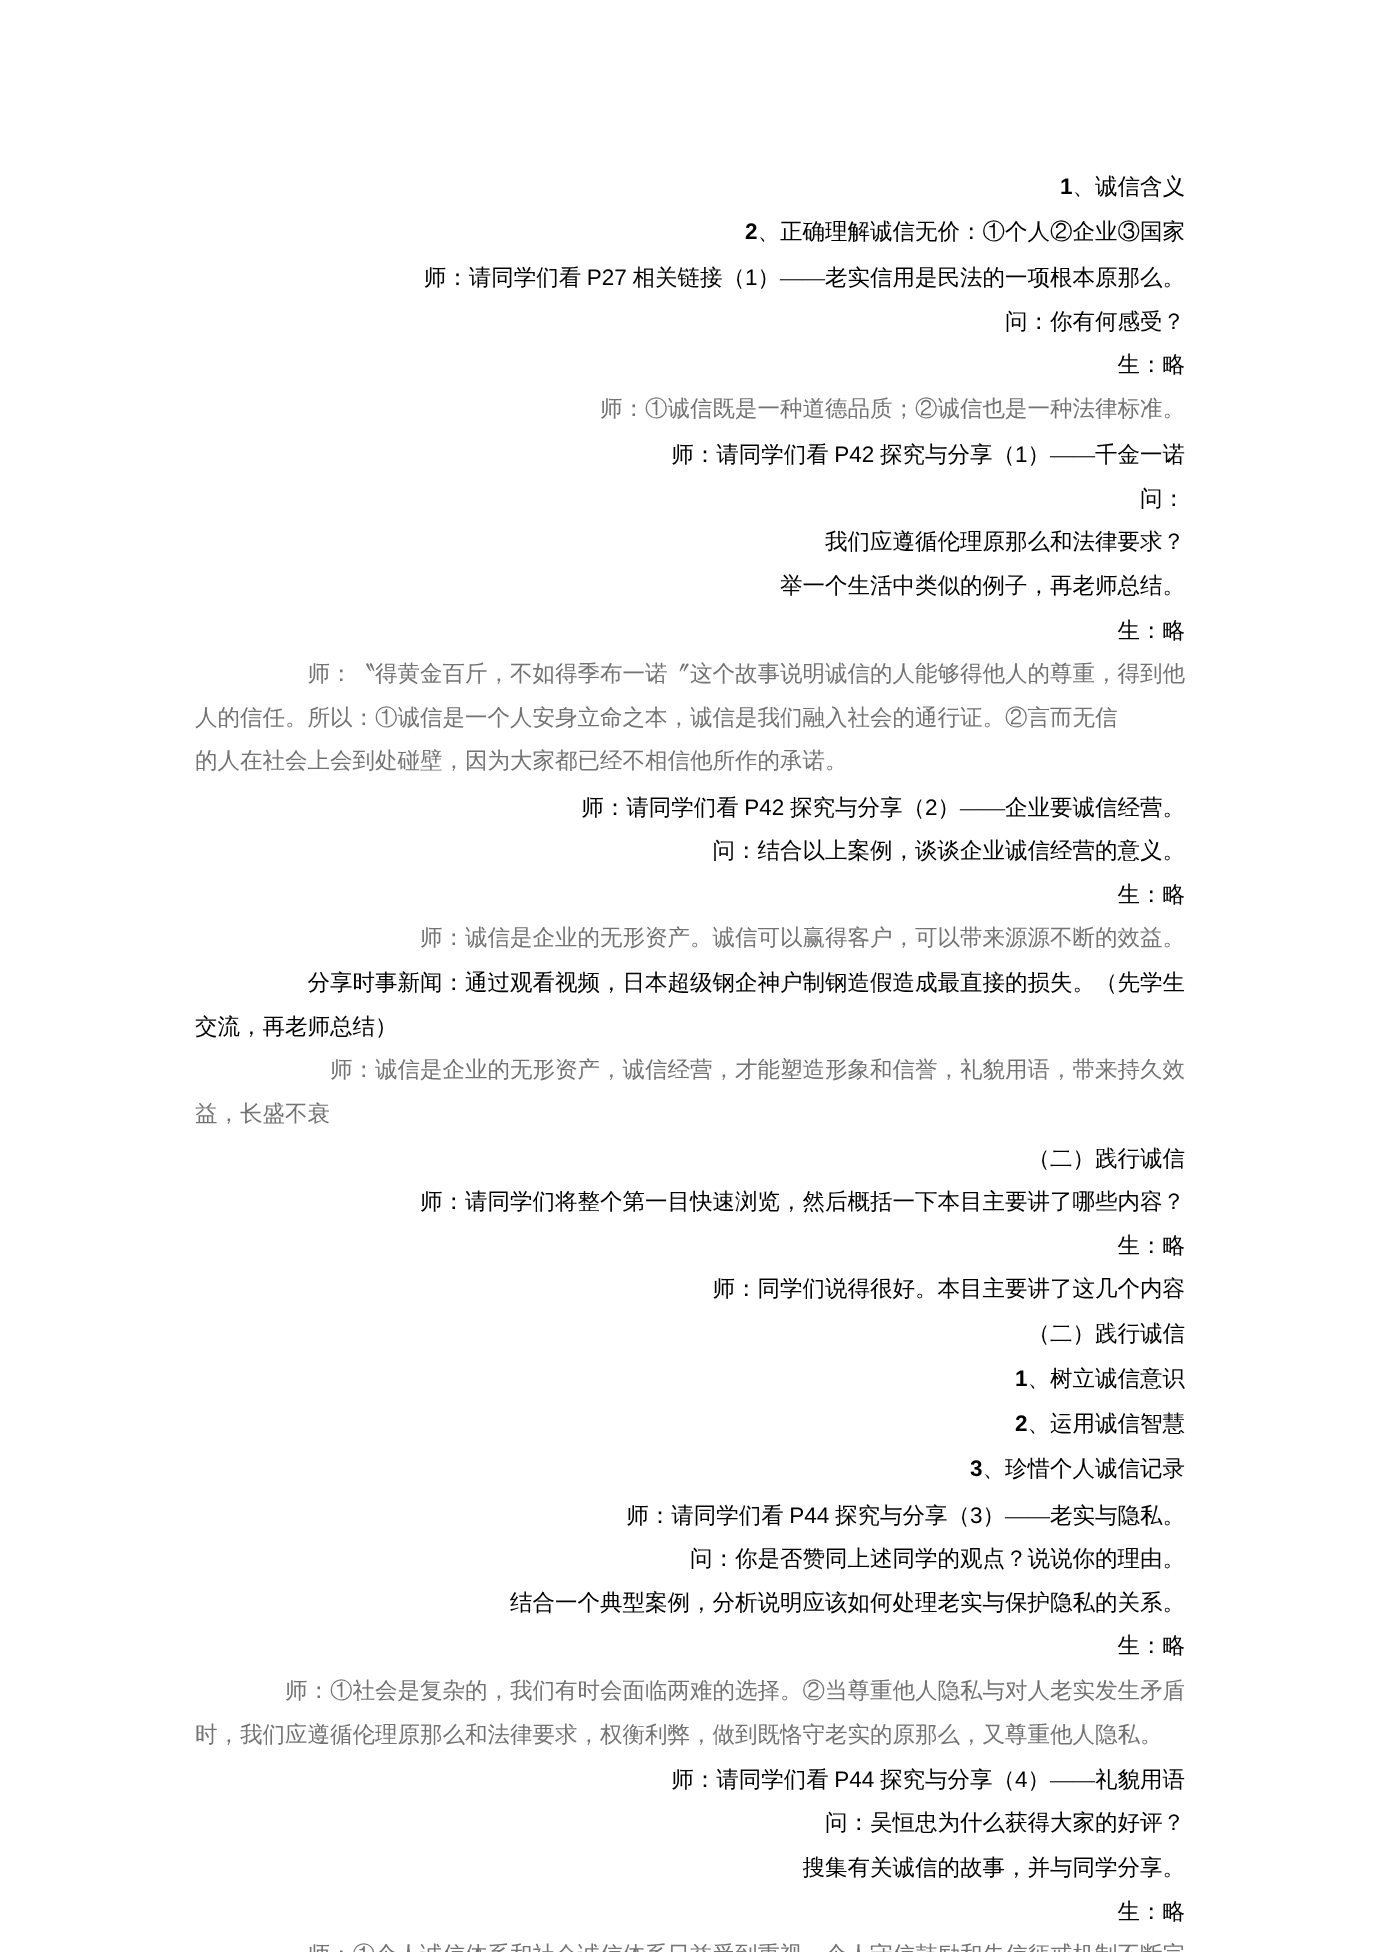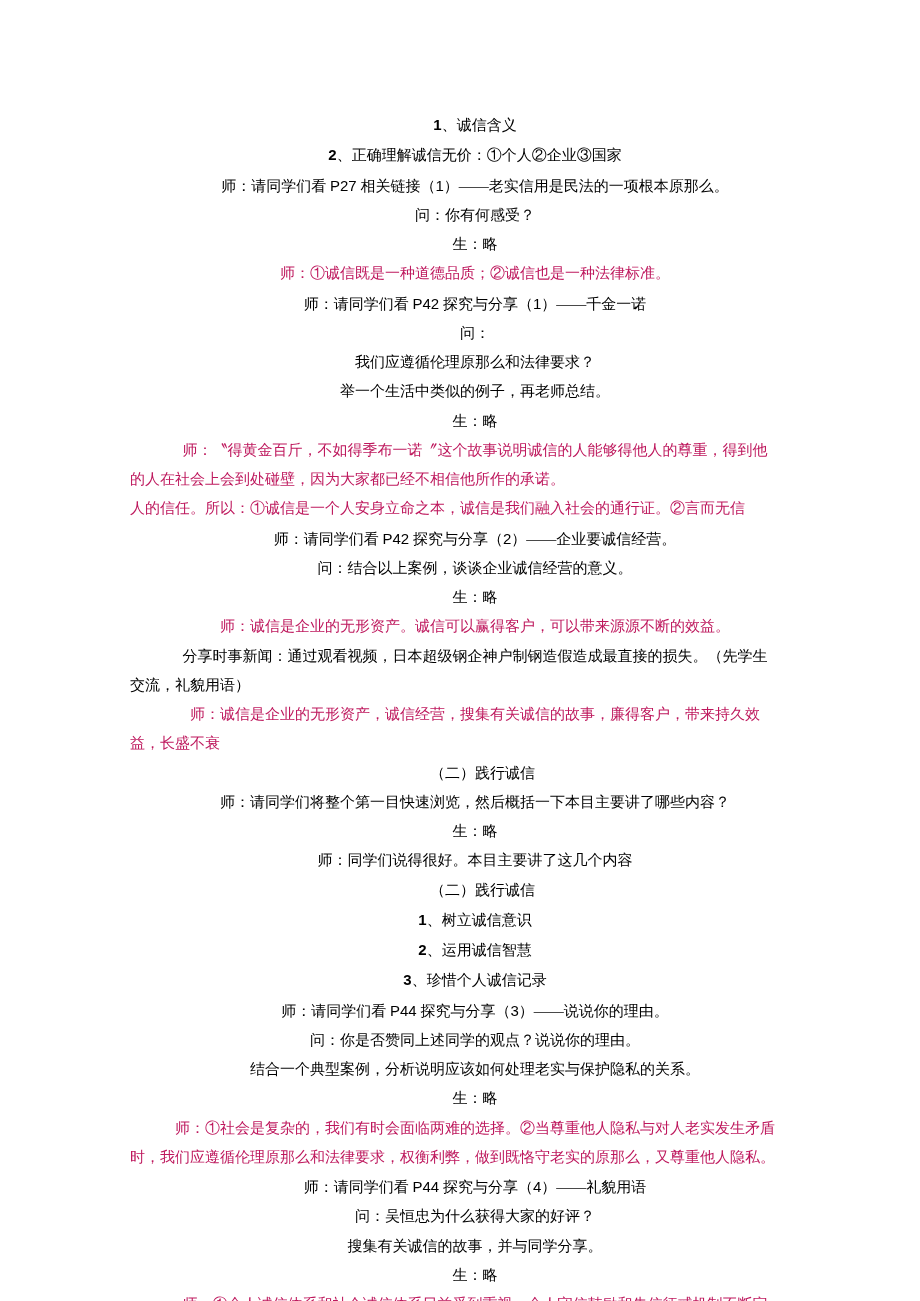--- a/index.html
+++ b/index.html
@@ -7,31 +7,31 @@
       background: #ffffff;
       font-family: "SimSun", "Microsoft YaHei", serif;
       font-size: 15px;
       line-height: 1.95;
       color: #000000;
       width: 920px;
       padding: 110px 130px 60px 130px;
     }
     .para {
       text-indent: 2em;
-      text-align: center;
+      text-align: right;
     }
     .bold-num {
       font-family: Arial, sans-serif;
       font-weight: bold;
     }
     .dash {
       font-family: "SimSun", serif;
     }
     .blue {
-      color: #be185d;
+      color: #737373;
     }
     .latin {
       font-family: Liberation Sans, sans-serif;
     }
   </style>
 </head>
 <body>
 
 <div id="doc">
     <div class="para"><span class="bold-num">1</span><span>、诚信含义</span></div>
@@ -39,39 +39,39 @@
     <div class="para"><span>师：请同学们看 </span><span class="latin">P27</span><span> 相关链接（</span><span class="latin">1</span><span>）</span><span class="dash">——</span><span>老实信用是民法的一项根本原那么。</span></div>
     <div class="para"><span>问：你有何感受？</span></div>
     <div class="para"><span>生：略</span></div>
     <div class="para blue"><span>师：①诚信既是一种道德品质；②诚信也是一种法律标准。</span></div>
     <div class="para"><span>师：请同学们看 </span><span class="latin">P42</span><span> 探究与分享（</span><span class="latin">1</span><span>）</span><span class="dash">——</span><span>千金一诺</span></div>
     <div class="para"><span>问：</span></div>
     <div class="para"><span>我们应遵循伦理原那么和法律要求？</span></div>
     <div class="para"><span>举一个生活中类似的例子，再老师总结。</span></div>
     <div class="para"><span>生：略</span></div>
     <div class="para blue"><span>师：〝得黄金百斤，不如得季布一诺〞这个故事说明诚信的人能够得他人的尊重，得到他</span></div>
+    <div class="blue"><span>人的信任。所以：①诚信是一个人安身立命之本，诚信是我们融入社会的通行证。②言而无信</span></div>
     <div class="blue"><span>的人在社会上会到处碰壁，因为大家都已经不相信他所作的承诺。</span></div>
-    <div class="blue"><span>人的信任。所以：①诚信是一个人安身立命之本，诚信是我们融入社会的通行证。②言而无信</span></div>
     <div class="para"><span>师：请同学们看 </span><span class="latin">P42</span><span> 探究与分享（</span><span class="latin">2</span><span>）</span><span class="dash">——</span><span>企业要诚信经营。</span></div>
     <div class="para"><span>问：结合以上案例，谈谈企业诚信经营的意义。</span></div>
     <div class="para"><span>生：略</span></div>
     <div class="para blue"><span>师：诚信是企业的无形资产。诚信可以赢得客户，可以带来源源不断的效益。</span></div>
     <div class="para"><span>分享时事新闻：通过观看视频，日本超级钢企神户制钢造假造成最直接的损失。（先学生</span></div>
-    <div class=""><span>交流，礼貌用语）</span></div>
-    <div class="para blue"><span>师：诚信是企业的无形资产，诚信经营，搜集有关诚信的故事，廉得客户，带来持久效</span></div>
+    <div class=""><span>交流，再老师总结）</span></div>
+    <div class="para blue"><span>师：诚信是企业的无形资产，诚信经营，才能塑造形象和信誉，礼貌用语，带来持久效</span></div>
     <div class="blue"><span>益，长盛不衰</span></div>
     <div class="para"><span>　（二）践行诚信</span></div>
     <div class="para"><span>师：请同学们将整个第一目快速浏览，然后概括一下本目主要讲了哪些内容？</span></div>
     <div class="para"><span>生：略</span></div>
     <div class="para"><span>师：同学们说得很好。本目主要讲了这几个内容</span></div>
     <div class="para"><span>　（二）践行诚信</span></div>
     <div class="para"><span class="bold-num">1</span><span>、树立诚信意识</span></div>
     <div class="para"><span class="bold-num">2</span><span>、运用诚信智慧</span></div>
     <div class="para"><span class="bold-num">3</span><span>、珍惜个人诚信记录</span></div>
-    <div class="para"><span>师：请同学们看 </span><span class="latin">P44</span><span> 探究与分享（</span><span class="latin">3</span><span>）</span><span class="dash">——</span><span>说说你的理由。</span></div>
+    <div class="para"><span>师：请同学们看 </span><span class="latin">P44</span><span> 探究与分享（</span><span class="latin">3</span><span>）</span><span class="dash">——</span><span>老实与隐私。</span></div>
     <div class="para"><span>问：你是否赞同上述同学的观点？说说你的理由。</span></div>
     <div class="para"><span>结合一个典型案例，分析说明应该如何处理老实与保护隐私的关系。</span></div>
     <div class="para"><span>生：略</span></div>
     <div class="para blue"><span>师：①社会是复杂的，我们有时会面临两难的选择。②当尊重他人隐私与对人老实发生矛盾</span></div>
     <div class="blue"><span>时，我们应遵循伦理原那么和法律要求，权衡利弊，做到既恪守老实的原那么，又尊重他人隐私。</span></div>
     <div class="para"><span>师：请同学们看 </span><span class="latin">P44</span><span> 探究与分享（</span><span class="latin">4</span><span>）</span><span class="dash">——</span><span>礼貌用语</span></div>
     <div class="para"><span>问：吴恒忠为什么获得大家的好评？</span></div>
     <div class="para"><span>搜集有关诚信的故事，并与同学分享。</span></div>
     <div class="para"><span>生：略</span></div>
     <div class="para blue"><span>师：①个人诚信体系和社会诚信体系日益受到重视，个人守信鼓励和失信惩戒机制不断完</span></div>

